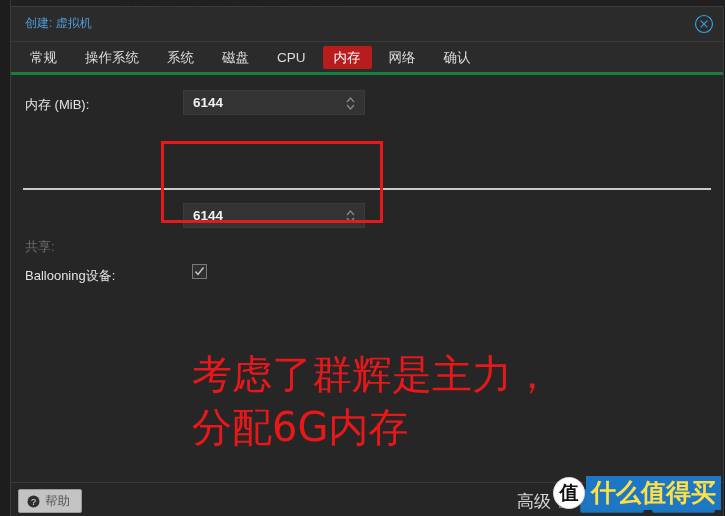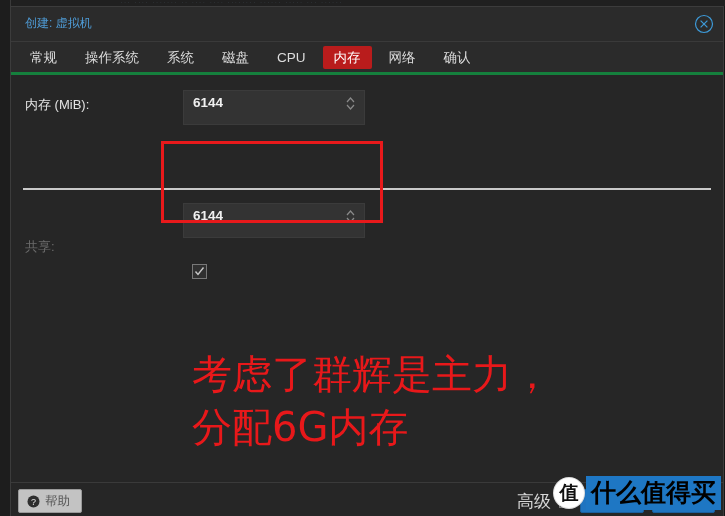--- a/index.html
+++ b/index.html
@@ -131,21 +131,21 @@
     color: #e2e2e2;
     white-space: nowrap;
   }
   .row-label.disabled { color: #6b6b6b; text-align: right; }
 
   .spin-field {
     position: absolute;
     left: 172px;
     top: 0px;
     width: 182px;
-    height: 35px;
+    height: 25px;
     background: #333333;
     border: 1px solid #3b3b3b;
     box-sizing: border-box;
     cursor: text;
   }
   .spin-field.disabled {
     background: #2c2c2c;
     border-color: #343434;
     cursor: default;
   }
@@ -302,21 +302,21 @@
     color: #111111;
     font-size: 19px;
     font-weight: bold;
     display: flex;
     align-items: center;
     justify-content: center;
     box-shadow: 0 0 0 1px #dddddd;
   }
   .wm-text {
     background: #1e77c4;
-    color: #000000;
+    color: #fde047;
     font-size: 25px;
     font-weight: bold;
     padding: 1px 5px 3px 5px;
     letter-spacing: 0px;
     line-height: 30px;
     white-space: nowrap;
   }
 </style>
 </head>
 <body>
@@ -378,20 +378,21 @@
           </svg>
         </div>
       </div>
     </div>
 
     <div class="form-row" style="top:157px;">
       <div class="row-label disabled">共享:</div>
     </div>
 
     <div class="form-row" style="top:186px;">
+      <div class="row-label">Ballooning设备:</div>
       <div class="checkbox">
         <svg width="11" height="11" viewBox="0 0 11 11">
           <path d="M1.5 5.5 L4 8.5 L9.5 1.5" fill="none" stroke="#c8c8c8" stroke-width="1.4"></path>
         </svg>
       </div>
     </div>
 
     <div class="redbox"></div>
 
     <div class="annotation">

